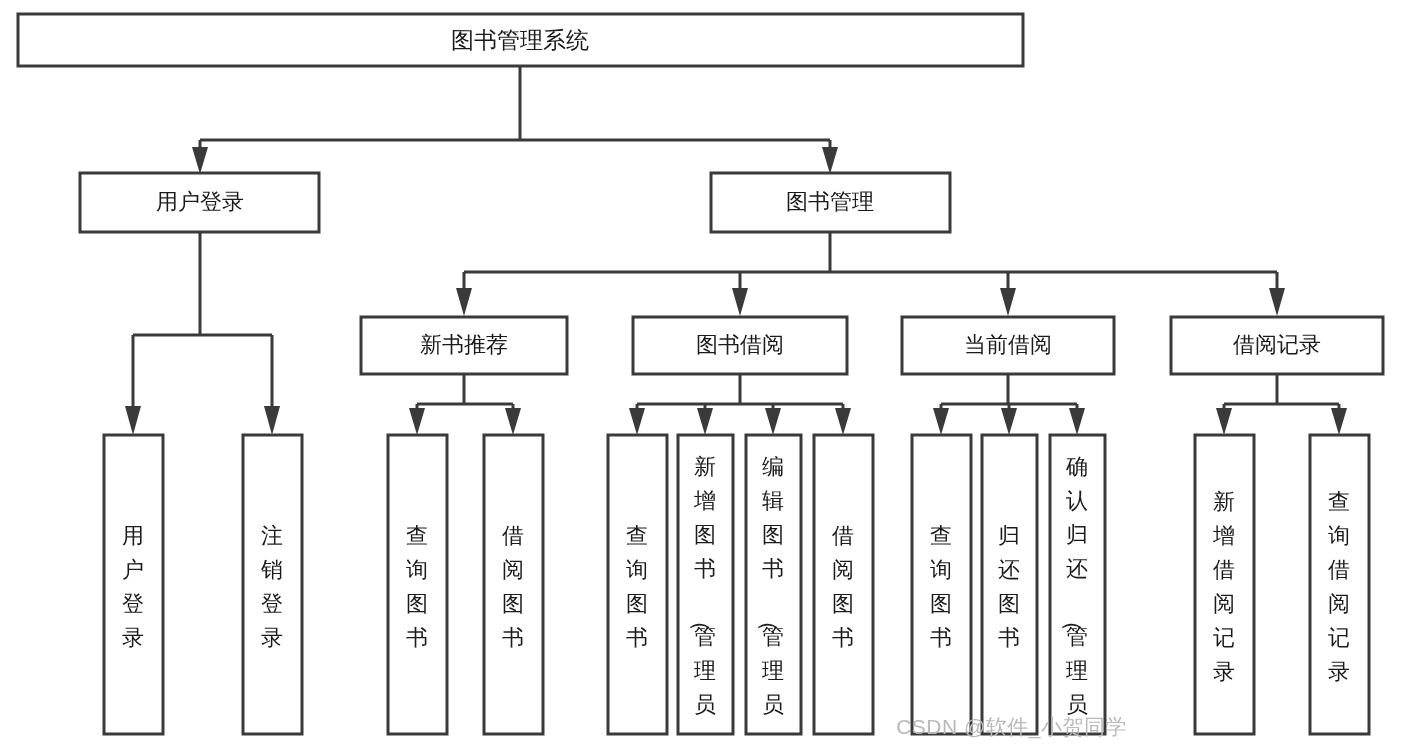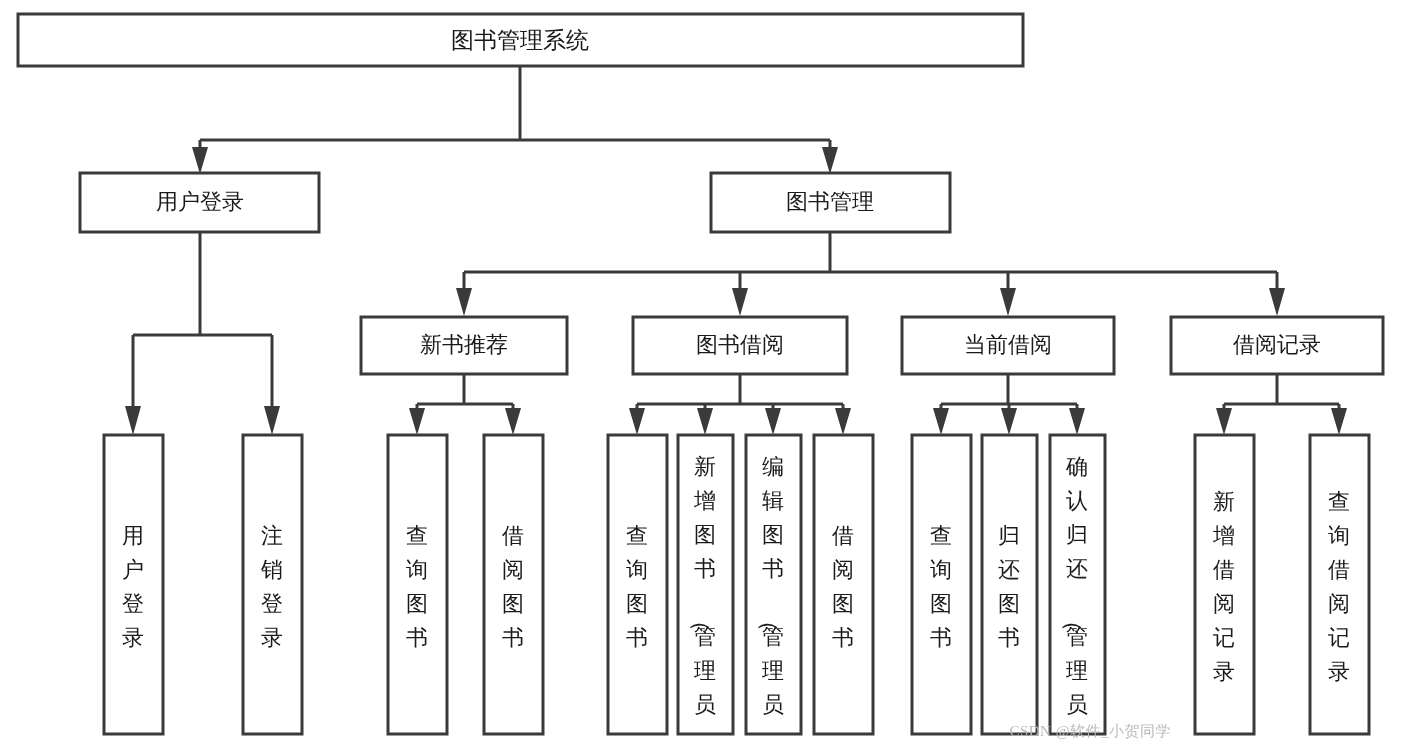--- a/index.html
+++ b/index.html
@@ -1,39 +1,39 @@
 <!DOCTYPE html>
 <html><head>
 <meta charset="utf-8">
 <style>
   html,body{margin:0;padding:0;background:#ffffff;}
   body{
     width:1405px;height:747px;overflow:hidden;
     font-family:"Liberation Sans","DejaVu Sans",sans-serif;
   }
-  #diagram-root{position:relative;width:1135px;height:747px;background:#fff;padding-left:44px;}
+  #diagram-root{position:relative;width:1135px;height:747px;background:#fff;}
   svg.diagram-canvas{position:absolute;left:0;top:0;width:1405px;height:747px;}
   .node-box{fill:#ffffff;stroke:#3a3a3a;stroke-width:3;}
   .connector{stroke:#3a3a3a;stroke-width:3;fill:none;}
   .arrow-head{fill:#3a3a3a;stroke:none;}
   .node-label{
     font-family:"Liberation Sans","DejaVu Sans",sans-serif;
     fill:#1a1a1a;font-size:22px;
     dominant-baseline:middle;text-anchor:middle;
   }
   .node-label-root{font-size:23px;}
   .vert-label{
     font-family:"Liberation Sans","DejaVu Sans",sans-serif;
     fill:#1a1a1a;font-size:22px;
     text-anchor:middle;
   }
   .watermark{
     position:absolute;right:8px;bottom:6px;
-    font-family:Liberation Serif, serif;
-    font-size:15px;color:#b9b9b9;white-space:nowrap;
+    font-family:Liberation Sans, sans-serif;
+    font-size:21px;color:#b9b9b9;white-space:nowrap;
     letter-spacing:0.5px;
   }
 </style>
 </head>
 <body>
 
 <div id="diagram-root">
 
   <svg class="diagram-canvas" viewBox="0 0 1405 747" xmlns="http://www.w3.org/2000/svg">
 

